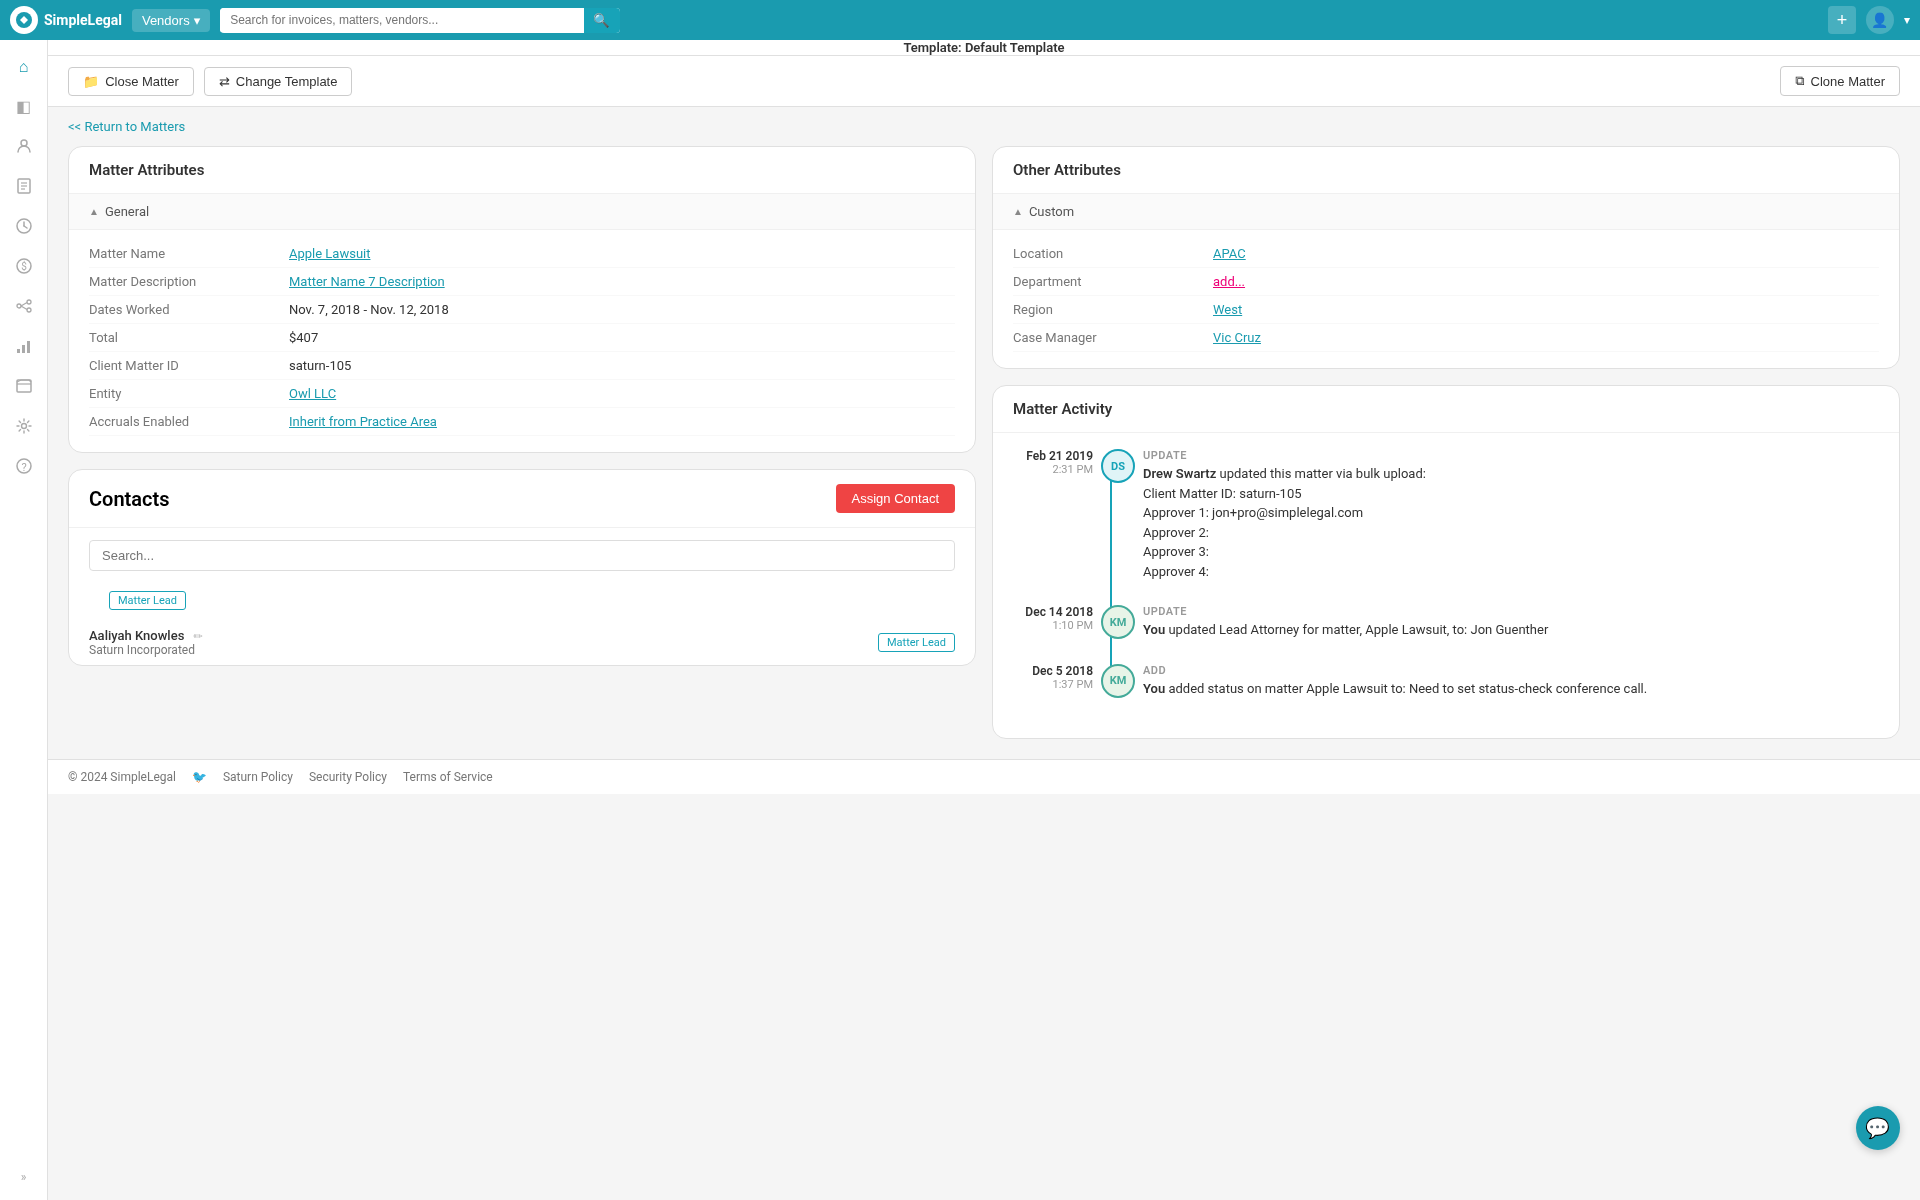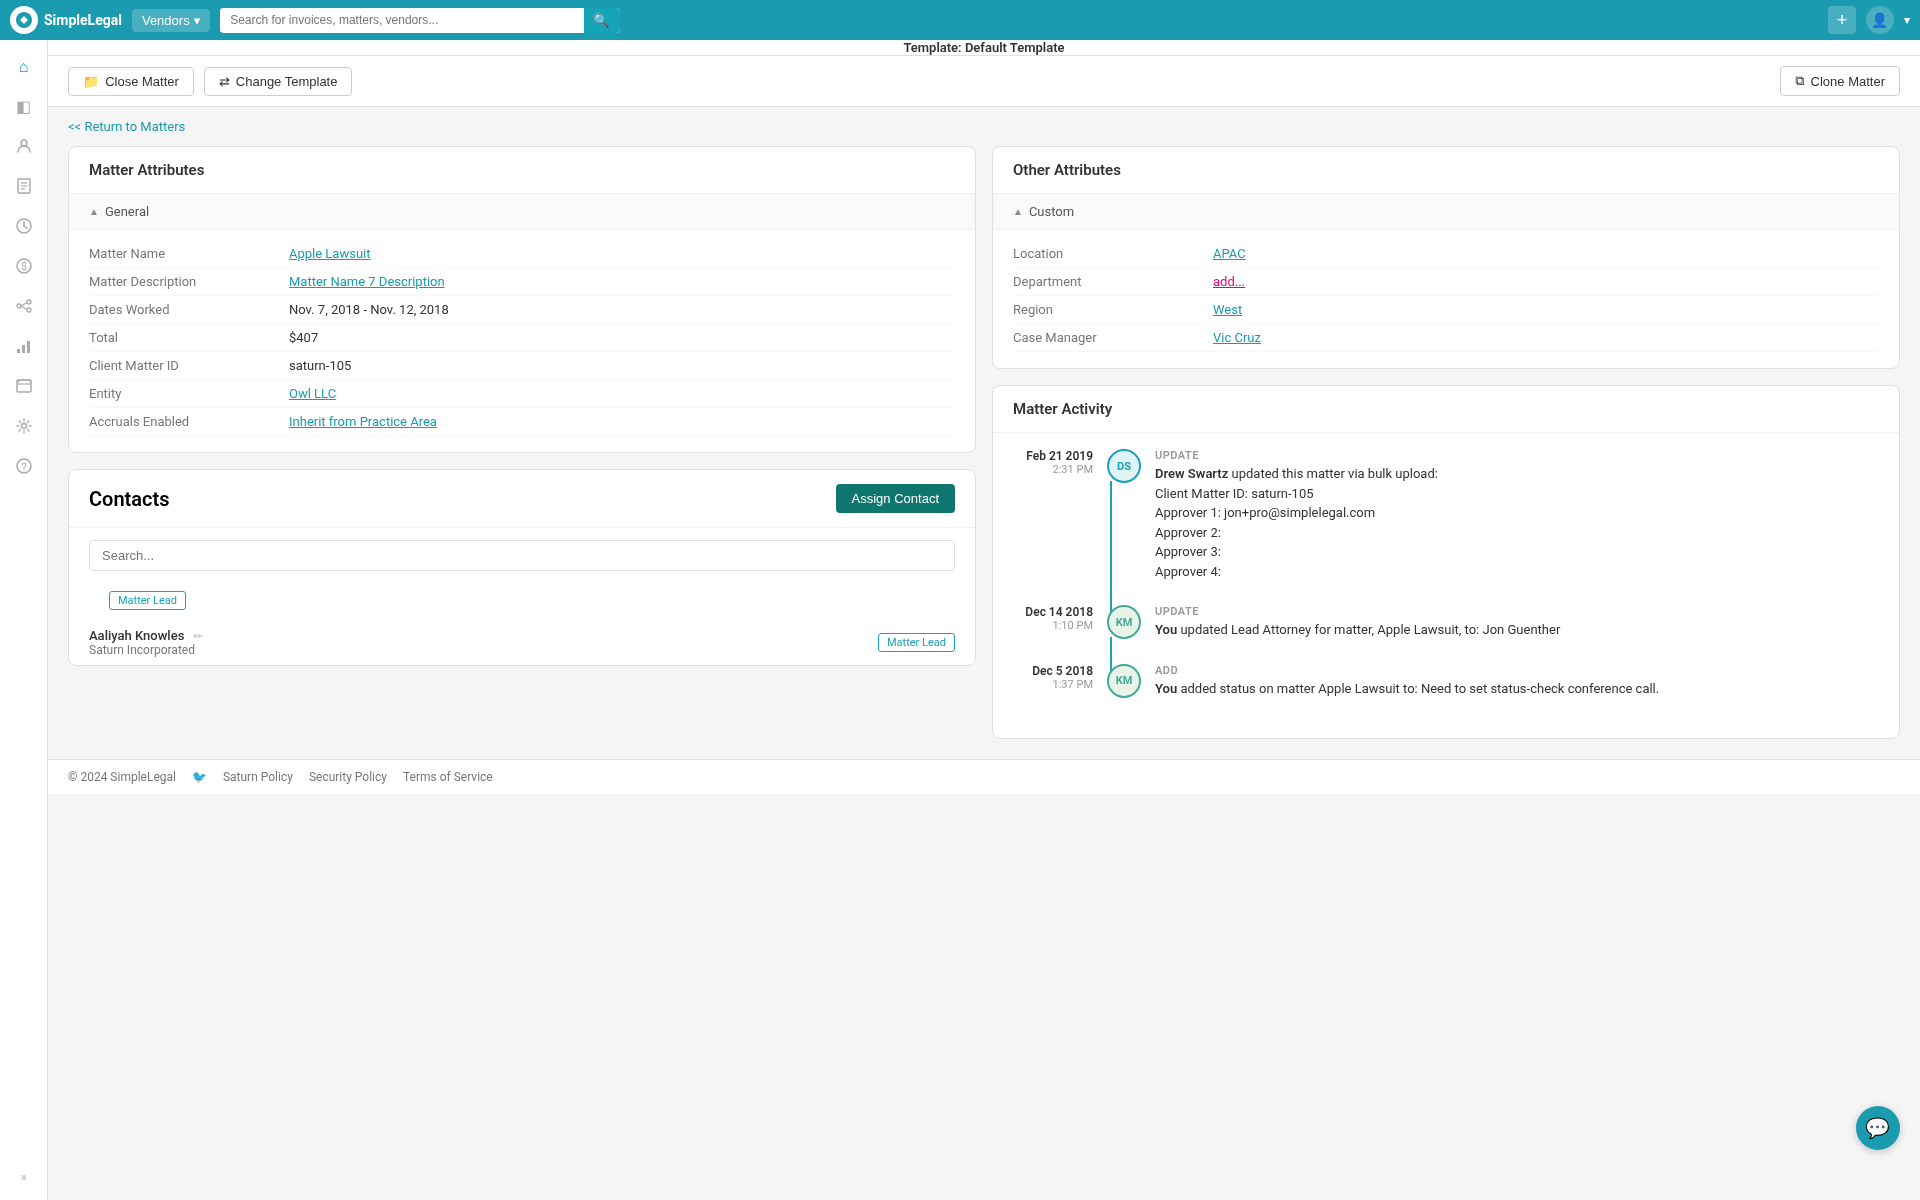--- a/index.html
+++ b/index.html
@@ -86,21 +86,21 @@
     
     .content-grid {
       display: grid; grid-template-columns: 1fr 1fr;
       gap: 16px; padding: 0 20px 20px 20px;
     }
     .left-col { display: flex; flex-direction: column; gap: 16px; }
     .right-col { display: flex; flex-direction: column; gap: 16px; }
 
     
     .card {
-      background: white; border-radius: 8px; border: 1px solid #e0e0e0;
+      background: white; border-radius: 14px; border: 1px solid #e0e0e0;
       overflow: hidden;
     }
     .card-header {
       padding: 14px 20px; font-size: 15px; font-weight: 600; color: #333;
       border-bottom: 1px solid #f0f0f0;
     }
 
     
     .section-toggle {
       display: flex; align-items: center; gap: 6px;
@@ -115,21 +115,21 @@
     .attr-value.link { color: #1a9baf; text-decoration: underline; cursor: pointer; }
     .attr-value.link-red { color: #e07; text-decoration: underline; cursor: pointer; }
 
     
     .contacts-header {
       display: flex; align-items: center; padding: 14px 20px;
       border-bottom: 1px solid #f0f0f0;
     }
     .contacts-title { font-size: 20px; font-weight: 600; color: #000000; }
     .btn-assign {
-      margin-left: auto; background: #0f766e; color: white;
+      margin-left: auto; background: #ef4444; color: white;
       border: none; padding: 7px 16px; border-radius: 4px; cursor: pointer; font-size: 13px;
     }
     .contact-search {
       margin: 12px 20px; padding: 7px 12px; border: 1px solid #ddd;
       border-radius: 4px; width: calc(100% - 40px); font-size: 13px; outline: none; color: #999;
     }
     .matter-lead-badge {
       display: inline-block; border: 1px solid #17a3b8; color: #17a3b8;
       padding: 2px 8px; border-radius: 3px; font-size: 11px; margin: 4px 20px 6px;
     }
@@ -142,21 +142,21 @@
       display: inline-block; border: 1px solid #17a3b8; color: #17a3b8;
       padding: 2px 8px; border-radius: 3px; font-size: 11px;
     }
 
     
     .other-attrs .attr-table { padding: 10px 20px 16px; }
 
     
     .activity-card .card-header { font-size: 15px; font-weight: 600; }
     .activity-timeline { padding: 16px 20px; }
-    .timeline-item { display: flex; gap: 14px; margin-bottom: 24px; position: relative; }
+    .timeline-item { display: flex; gap: 8px; margin-bottom: 24px; position: relative; }
     .timeline-item::before {
       content: ''; position: absolute; left: 97px; top: 32px;
       width: 2px; height: calc(100% + 8px); background: #17a3b8; z-index: 0;
     }
     .timeline-item:last-child::before { display: none; }
     .timeline-date { text-align: right; width: 80px; flex-shrink: 0; }
     .timeline-date .date { color: #333; font-size: 12px; font-weight: 600; }
     .timeline-date .time { color: #999; font-size: 11px; }
     .timeline-avatar {
       width: 34px; height: 34px; border-radius: 50%; background: #e0f4f7;

